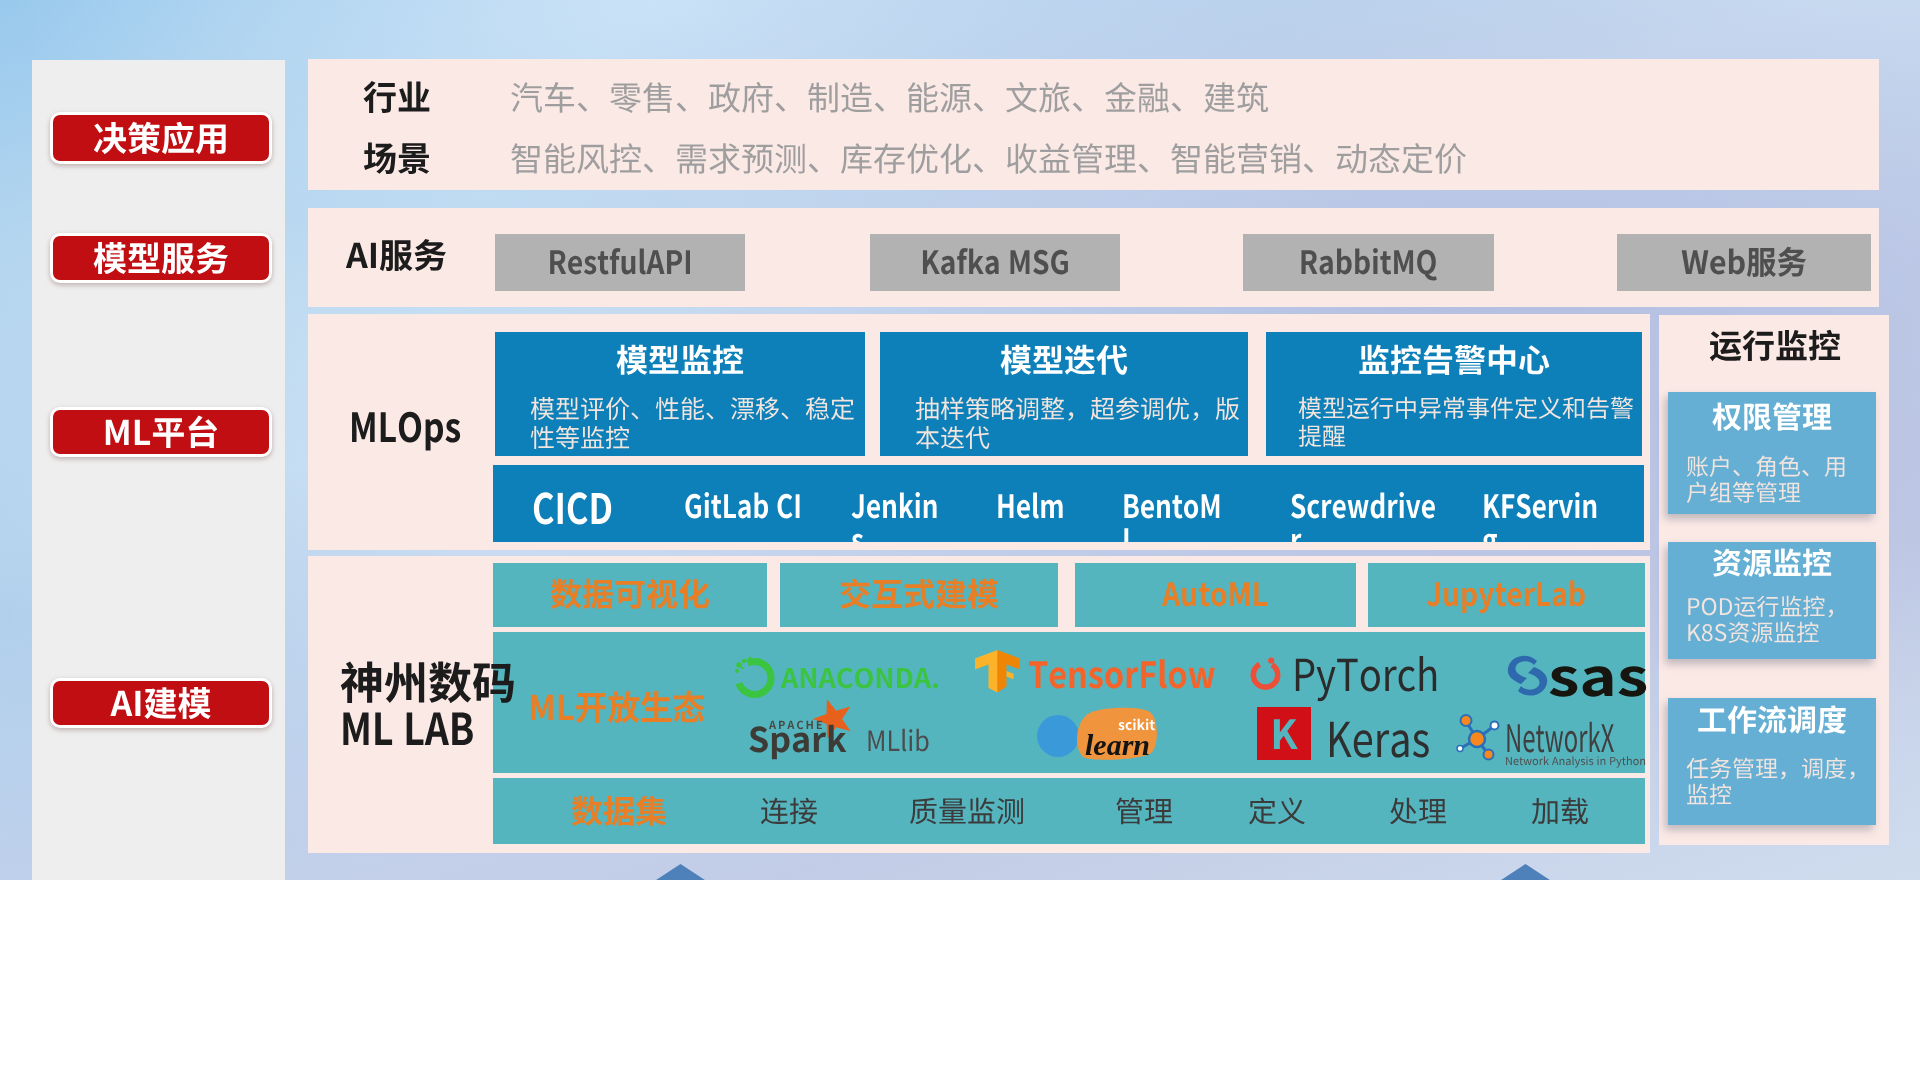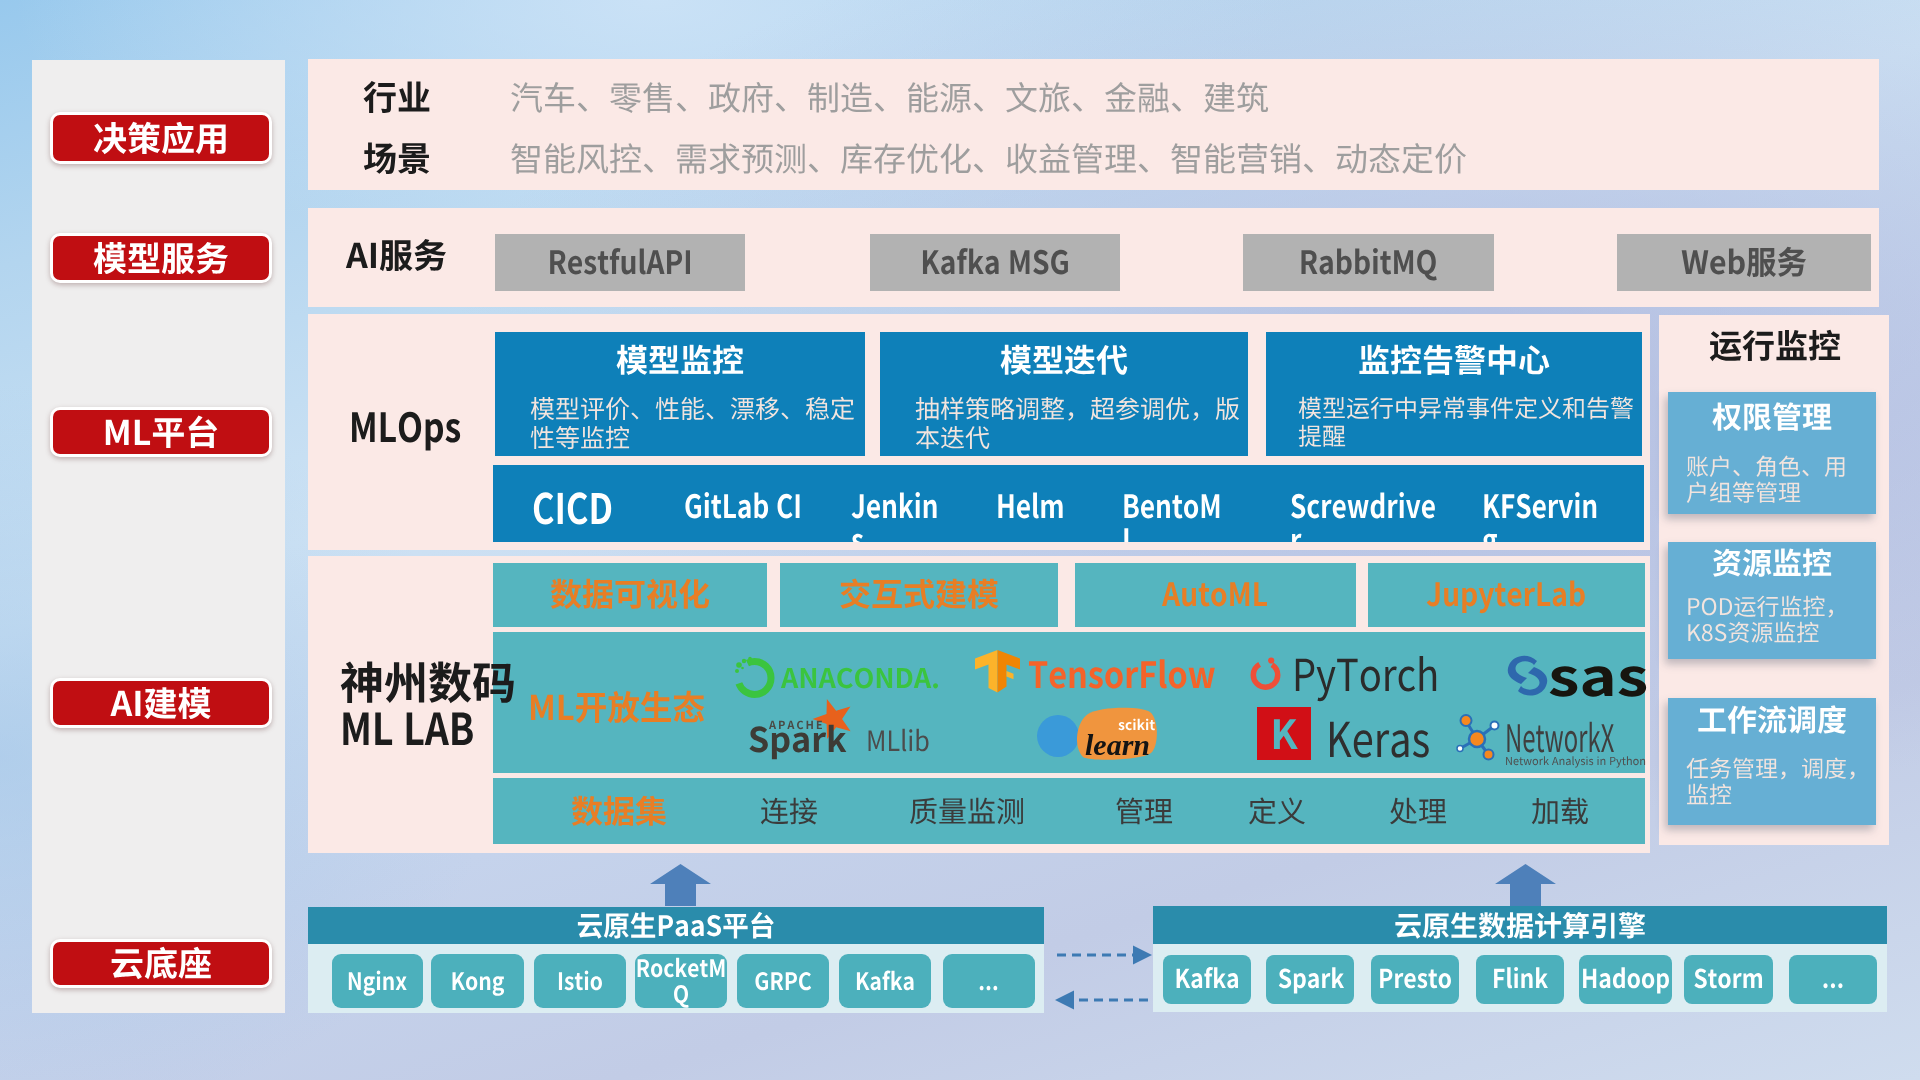--- a/index.html
+++ b/index.html
@@ -1,14 +1,14 @@
 <!DOCTYPE html>
 <html><head><meta charset="utf-8"><style>
 html,body{margin:0;padding:0;}
-#page{position:relative;width:1920px;height:1080px;overflow:hidden;
+#page{position:relative;width:1920px;height:880px;overflow:hidden;
 background:
  radial-gradient(1400px 640px at 76% 33%, rgba(168,174,216,.62), rgba(168,174,216,0) 72%),
  radial-gradient(1100px 450px at 34% 0%, rgba(205,227,247,.9), rgba(205,227,247,0) 58%),
  radial-gradient(800px 600px at 0% 70%, rgba(151,191,229,.5), rgba(151,191,229,0) 62%),
  linear-gradient(163deg, #98c9ed 0%, #b3d5ef 16%, #cde2f4 38%, #c5d3ec 60%, #c2cce6 76%, #cfdcee 100%);
 font-family:"Liberation Sans",sans-serif;}
 .a{position:absolute;box-sizing:border-box;}
 svg{position:absolute;left:0;top:0;}
 </style></head><body>
 <div id="page">

